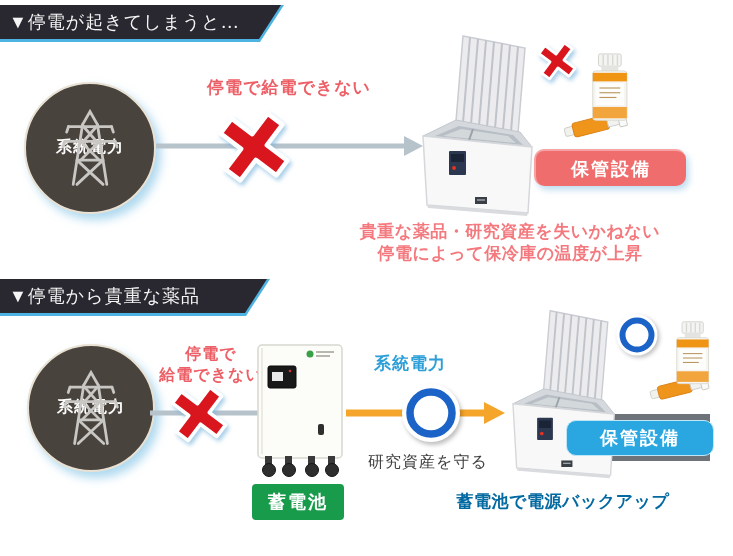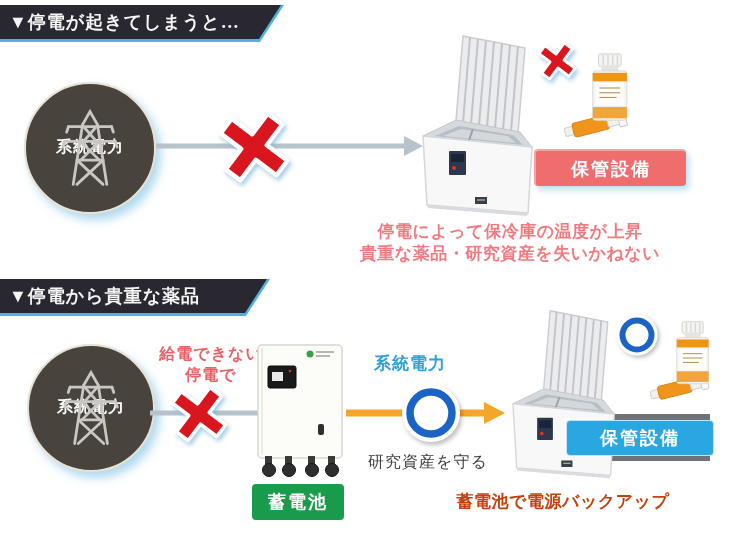--- a/index.html
+++ b/index.html
@@ -6,41 +6,41 @@
   body { background:#fff; font-family:"Liberation Serif","DejaVu Serif",serif; }
   .stage { position:relative; width:733px; height:556px; background:#ffffff; overflow:hidden; }
 
   
   .banner-wrap { position:absolute; left:0; height:37px;
     background:#4db3e2;
     clip-path:polygon(0 0,100% 0,calc(100% - 24px) 100%,0 100%); }
   .banner-inner { position:absolute; left:0; top:0; right:3px; bottom:3px;
     background:#29272f;
     clip-path:polygon(0 0,100% 0,calc(100% - 22px) 100%,0 100%);
-    color:#f5f5f5; font-size:18px; font-weight:bold; letter-spacing:1px;
+    color:#f5f5f5; font-size:18px; font-weight:normal; letter-spacing:1px;
     display:flex; align-items:center; padding-left:9px; }
 
   
   .power-circle { position:absolute; border-radius:50%;
     background:#49433e; border:2px solid #e9e1d3;
     box-shadow:5px 6px 10px rgba(110,185,225,.55);
     display:flex; flex-direction:column; align-items:center; justify-content:center; }
   .power-circle .label { color:#fdfdfd; font-size:16px; font-weight:bold; letter-spacing:1px; margin-top:-2px; }
 
   
   .red-label { position:absolute; color:#ed5f66; font-weight:bold; font-size:17px; letter-spacing:1px; }
   .blue-label { position:absolute; color:#2d9fd8; font-weight:bold; font-size:17px; letter-spacing:1px; }
   .dark-label { position:absolute; color:#3f3f3f; font-size:16px; letter-spacing:1px; }
   .caption { position:absolute; text-align:center; font-weight:bold; font-size:17px; line-height:22px; letter-spacing:.5px; }
   .caption.red { color:#f4797e; }
-  .caption.blue { color:#c2410c; }
+  .caption.blue { color:#0369a1; }
 
   
   .badge { position:absolute; display:flex; align-items:center; justify-content:center;
-    color:#fff; font-size:18px; font-weight:bold; letter-spacing:2px; border-radius:4px; }
+    color:#fff; font-size:18px; font-weight:bold; letter-spacing:2px; border-radius:10px; }
   .badge.pink { background:#f06d6e; border-top:2px solid #f7a3a3; border-left:2px solid #f7a3a3;
     box-shadow:3px 4px 6px rgba(150,200,230,.6); }
   .badge.blue { background:#2aa7e1; border:1px solid #bfe6f7; }
   .badge.green { background:#189b4a; border-radius:4px;align-items:center; }
   .badge-shadow { position:absolute; background:#6e737a; }
 
   svg { position:absolute; overflow:visible; }
   .shadowed { filter:drop-shadow(2px 3px 2px rgba(120,180,220,.65)); }
 </style>
 </head>
@@ -69,20 +69,21 @@
         <line x1="25" y1="38" x2="45" y2="58"></line>
           <line x1="45" y1="38" x2="25" y2="58"></line>
         <line x1="23" y1="58" x2="47" y2="58"></line>
         <line x1="21" y1="58" x2="49" y2="84"></line>
           <line x1="49" y1="58" x2="21" y2="84"></line>
       </g>
     </svg>
     <div class="label">系統電力</div>
   </div>
 
+  <div class="red-label" style="left:207px; top:76px;">停電で給電できない</div>
 
   <svg style="left:156px; top:131px;" width="268" height="30">
     <line x1="0" y1="15" x2="250" y2="15" stroke="#b6c3cb" stroke-width="5"></line>
     <polygon points="248,5 267,15 248,25" fill="#b6c3cb"></polygon>
   </svg>
 
   <svg class="shadowed" style="left:215px; top:108px;" width="78" height="78" viewBox="0 0 60 60">
     <g transform="rotate(-8 30 30)">
       <polygon points="6,16 16,6 30,20 44,6 54,16 40,30 54,44 44,54 30,40 16,54 6,44 20,30" fill="#d9151e" stroke="#ffffff" stroke-width="3.5" stroke-linejoin="round"></polygon>
     </g>
@@ -142,22 +143,22 @@
         <line x1="37" y1="43" x2="59" y2="43"></line>
       <line x1="37" y1="48" x2="55" y2="48"></line>
     </g>
   </svg>
 
   <div class="badge pink" style="left:534px; top:149px; width:152px; height:37px;">
     <span>保管設備</span>
   </div>
 
   <div class="caption red" style="left:320px; top:221px; width:380px;">
+    <div>貴重な薬品・研究資産を失いかねない</div>
     <div>停電によって保冷庫の温度が上昇</div>
-    <div>貴重な薬品・研究資産を失いかねない</div>
   </div>
 
   <div class="banner-wrap" style="top:279px; width:270px;">
     <div class="banner-inner">▼停電から貴重な薬品</div>
   </div>
 
   <div class="power-circle" style="left:27px; top:344px; width:128px; height:128px;">
     <svg width="64" height="82" viewBox="0 0 70 90">
       <g stroke="#c9c7c4" stroke-width="3" fill="none" stroke-linecap="round">
         <path d="M27,20 35,6 43,20"></path>
@@ -175,22 +176,22 @@
           <line x1="45" y1="38" x2="25" y2="58"></line>
         <line x1="23" y1="58" x2="47" y2="58"></line>
         <line x1="21" y1="58" x2="49" y2="84"></line>
           <line x1="49" y1="58" x2="21" y2="84"></line>
       </g>
     </svg>
     <div class="label">系統電力</div>
   </div>
 
   <div class="red-label" style="left:152px; top:343px; width:118px; text-align:center; font-size:16px; line-height:21px;">
+    <div>停電で</div>
     <div>給電できない</div>
-    <div>停電で</div>
   </div>
 
   <svg style="left:150px; top:405px;" width="112" height="16">
     <line x1="0" y1="8" x2="112" y2="8" stroke="#b6c3cb" stroke-width="5"></line>
   </svg>
 
   <svg class="shadowed" style="left:168px; top:383px;" width="62" height="62" viewBox="0 0 60 60">
     <g transform="rotate(-8 30 30)">
       <polygon points="6,16 16,6 30,20 44,6 54,16 40,30 54,44 44,54 30,40 16,54 6,44 20,30" fill="#d9151e" stroke="#ffffff" stroke-width="3.5" stroke-linejoin="round"></polygon>
     </g>

